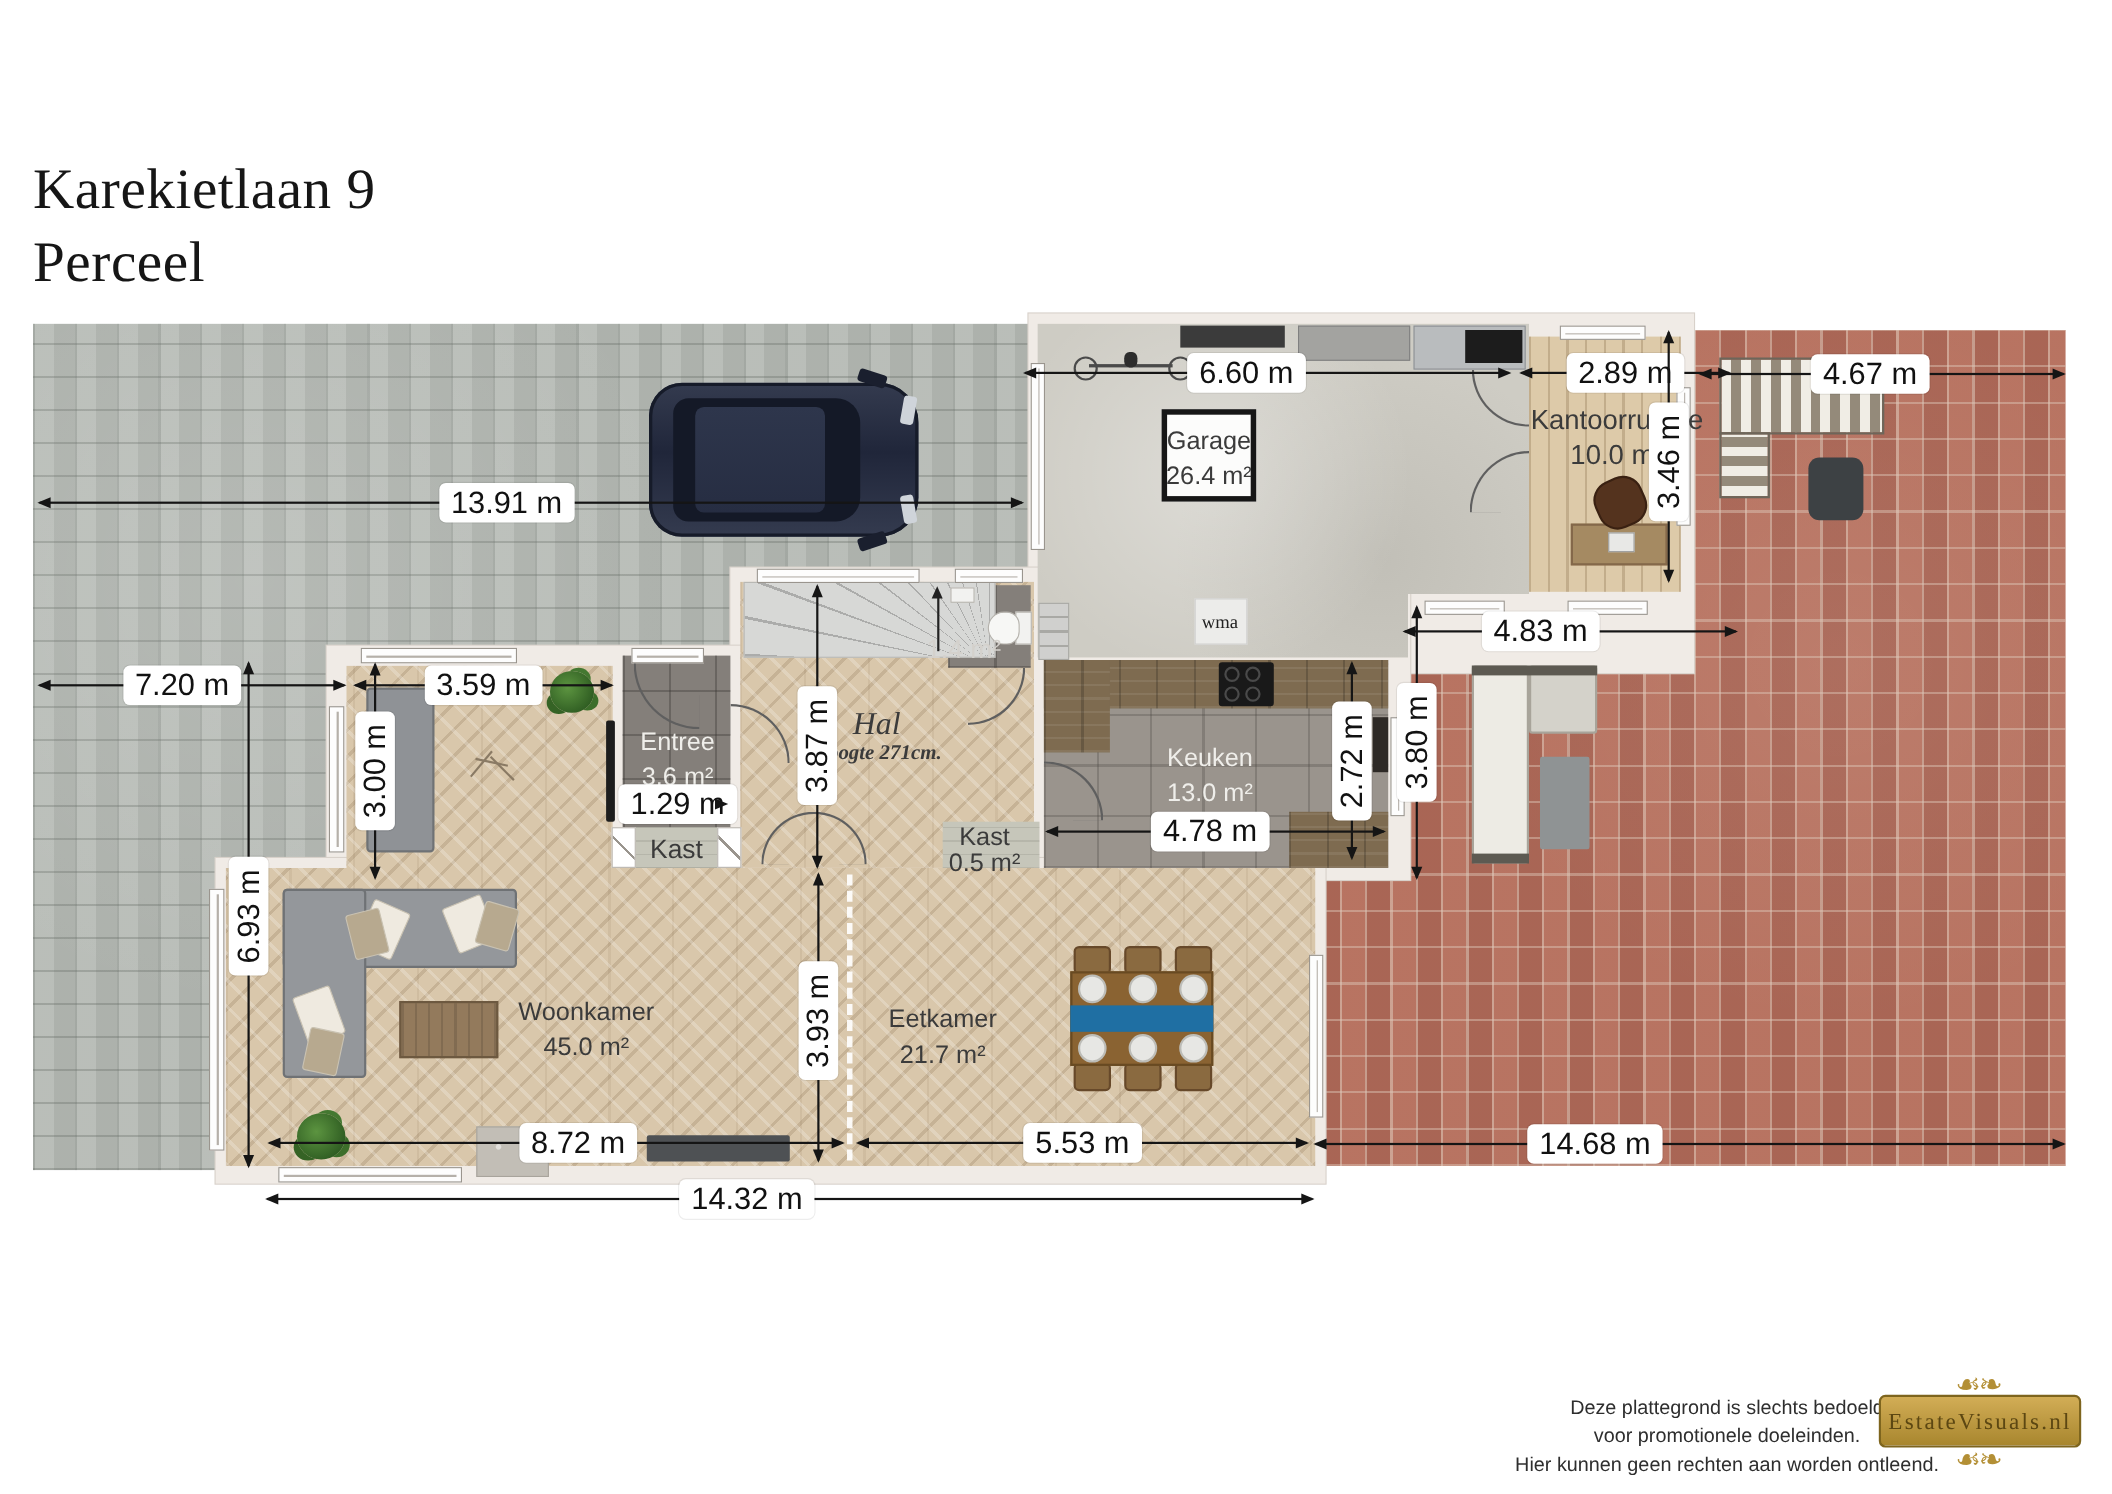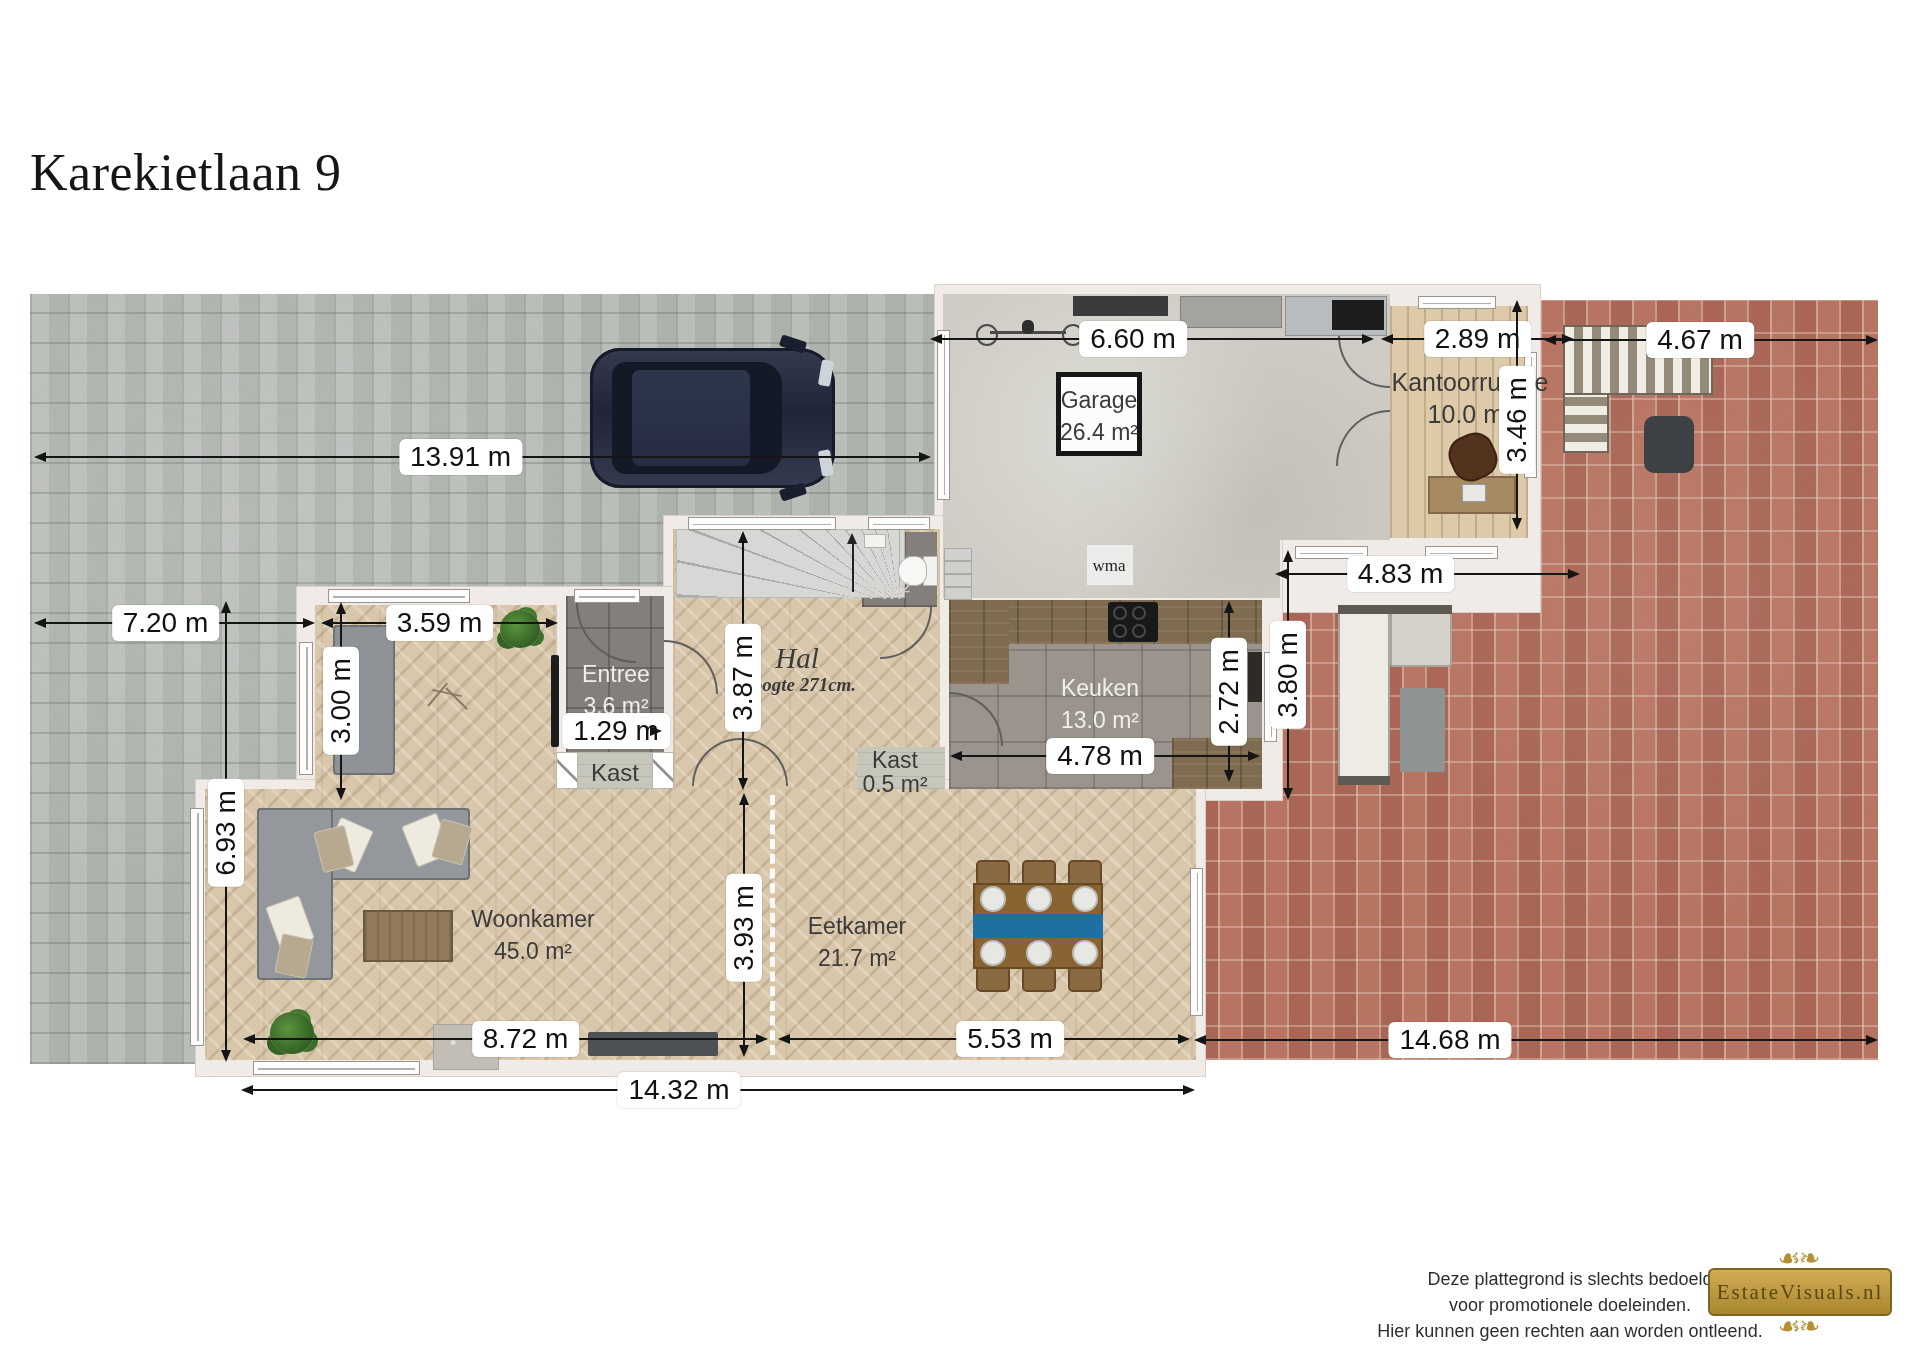--- a/index.html
+++ b/index.html
@@ -97,20 +97,21 @@
     display:flex;align-items:center;justify-content:center;}
   .flourish{color:#b38f35;font-size:26px;text-align:center;line-height:20px;letter-spacing:-2px;}
 </style>
 </head>
 <body>
 
 <div id="stage">
 
   <div class="abs title" style="left:30px;top:140px;">
     <div>Karekietlaan 9</div>
+    <div>Perceel</div>
   </div>
 
   <div class="abs paving" style="left:30px;top:294px;width:915px;height:770px;
        clip-path:polygon(0 0,915px 0,915px 230px,643px 230px,643px 294px,530px 294px,530px 302px,276px 302px,276px 486px,166px 486px,166px 770px,0 770px);"></div>
   <div class="abs brick" style="left:1195px;top:300px;width:683px;height:760px;
        clip-path:polygon(343px 0,683px 0,683px 760px,0 760px,0 490px,77px 490px,77px 262px,343px 262px);"></div>
 
   <div class="abs wall" style="left:935px;top:285px;width:605px;height:327px;"></div>
   <div class="abs wall" style="left:664px;top:516px;width:618px;height:284px;"></div>
   <div class="abs wall" style="left:297px;top:587px;width:379px;height:213px;"></div>
@@ -330,21 +331,21 @@
   <div class="abs dim v" style="left:225px;top:603px;height:457px;">
     <span class="dimlabel" style="margin-top:1px;">6.93 m</span>
     </div>
   <div class="abs dim v" style="left:743px;top:795px;height:260px;">
     <span class="dimlabel" style="margin-top:3px;">3.93 m</span>
     </div>
   <div class="abs dim h" style="left:245px;top:1038px;width:521px;">
     <span class="dimlabel" style="margin-left:20px;">8.72 m</span>
     </div>
   <div class="abs dim h" style="left:780px;top:1038px;width:408px;">
-    <span class="dimlabel" style="margin-left:26px;">5.53 m</span>
+    <span class="dimlabel" style="">5.53 m</span>
     </div>
   <div class="abs dim h" style="left:1196px;top:1039px;width:680px;">
     <span class="dimlabel" style="margin-left:-86px;">14.68 m</span>
     </div>
   <div class="abs dim h" style="left:243px;top:1089px;width:950px;">
     <span class="dimlabel" style="margin-left:-39px;">14.32 m</span>
     </div>
 
   <div class="abs disc" style="left:1360px;top:1266px;width:420px;">
     <div>Deze plattegrond is slechts bedoeld</div>

